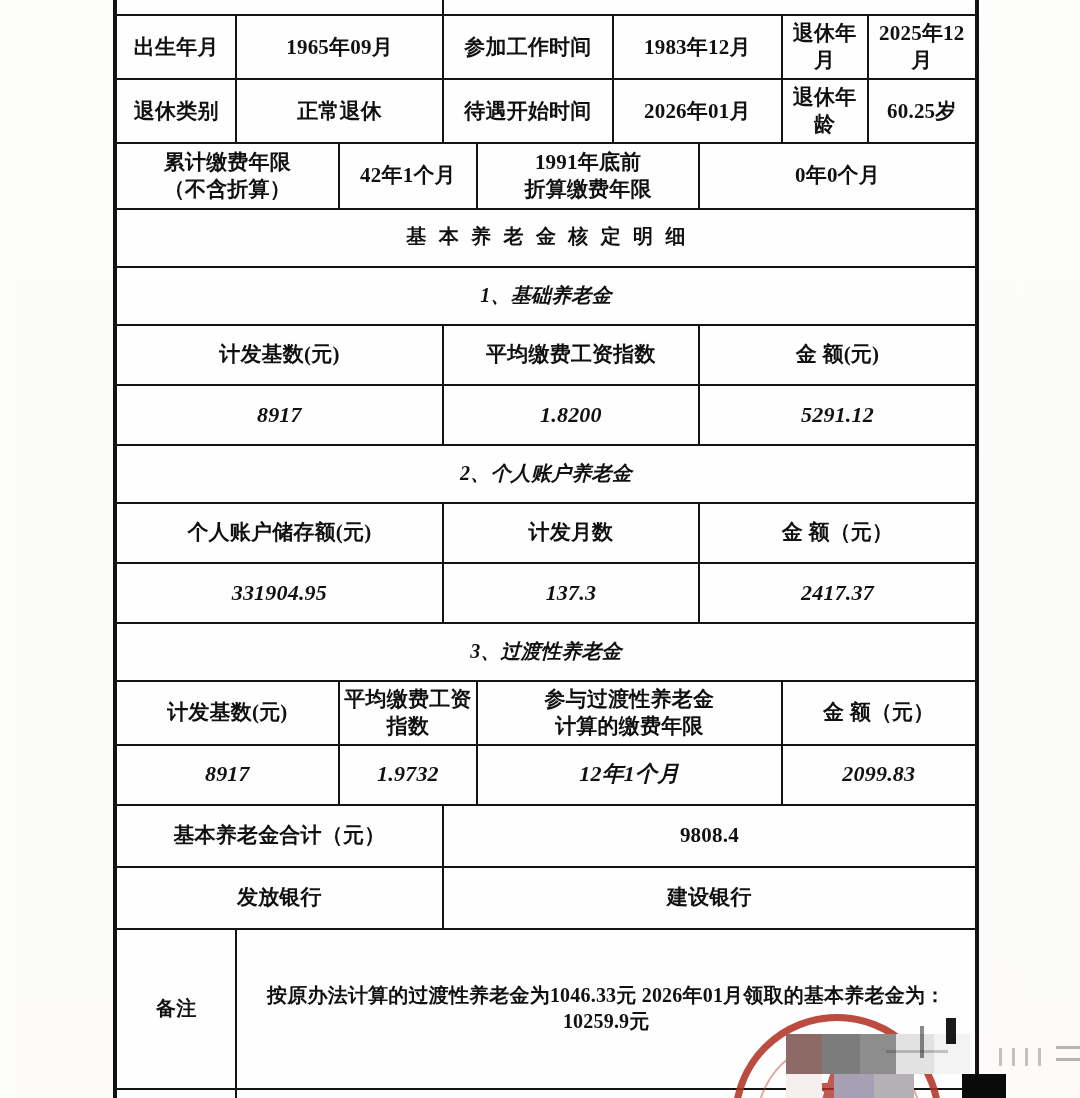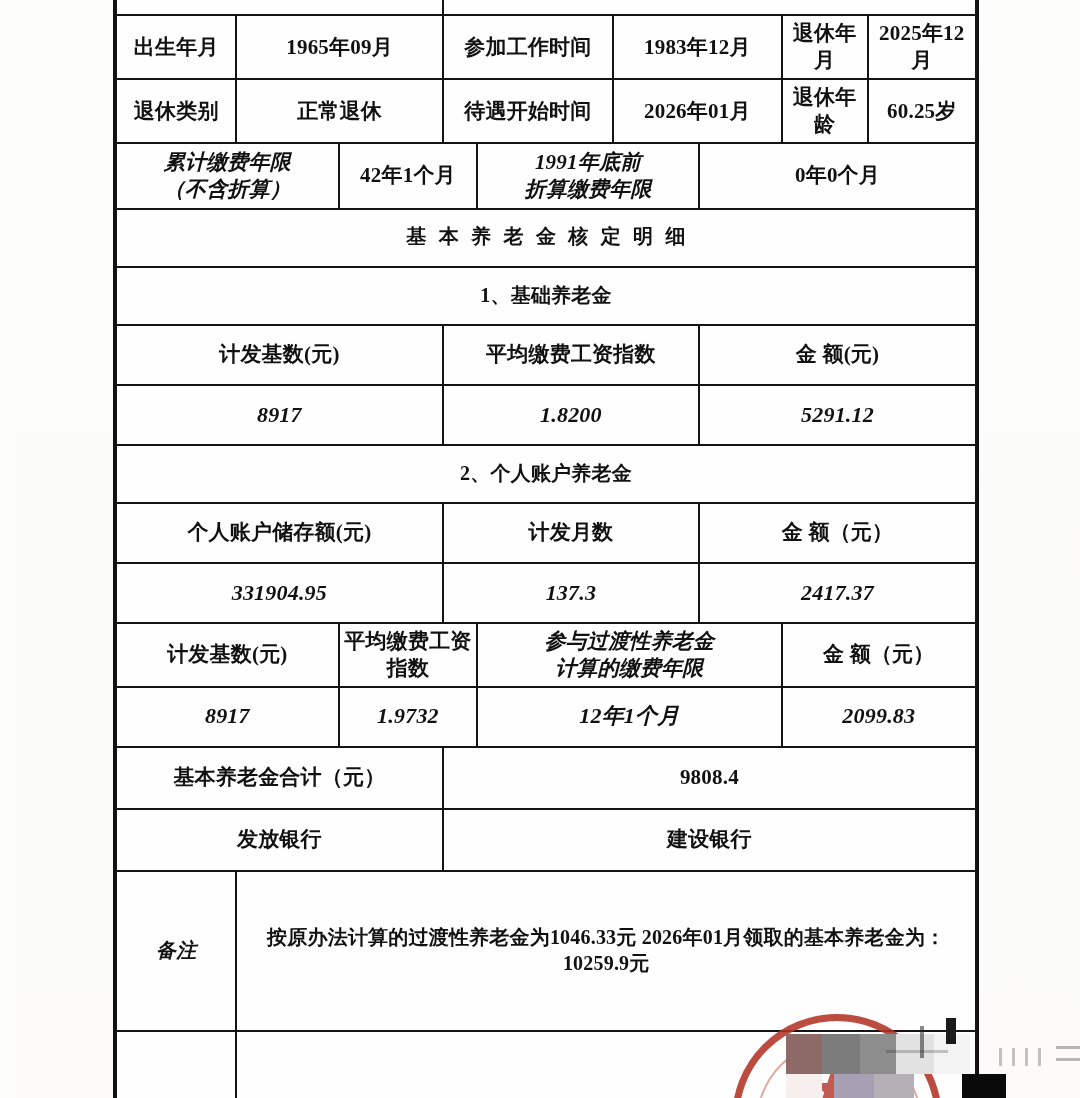--- a/index.html
+++ b/index.html
@@ -77,47 +77,48 @@
     font-size: 25px;
     letter-spacing: 9px;
     font-weight: 700;
     font-family: Liberation Mono, monospace;
   }
   td.sec-title {
     height: 48px;
     font-size: 24px;
     letter-spacing: 1px;
     font-weight: 700;
+    font-style: italic;
   }
   tr.hdr td  { height: 50px; font-size: 21px; text-align: center; }
   tr.val td  { height: 50px; font-size: 22px; font-style: italic; }
   tr.sum td  { height: 52px; font-size: 21px; }
   tr.bank td { height: 52px; font-size: 21px; }
 
-  td.note-label { font-size: 21px; font-style: italic; }
+  td.note-label { font-size: 21px; }
   td.note-body {
     text-align: left;
     font-size: 17.5px;
     font-weight: 700;
     padding-left: 26px;
     padding-right: 8px;
     letter-spacing: 0.1px;
   }
   tr.note td { height: 150px; }
   tr.agency td { height: 150px; }
 
   td.agency-label {
     font-size: 21px;
     vertical-align: bottom;
     padding-bottom: 0;
     line-height: 1.22;
   }
   td.agency-body { position: relative; }
 
-  .two-line { display:block;font-style:italic; }
+  .two-line { display:block; }
 
   
   #seal {
     position: absolute;
     left: 716px;
     top: 1014px;
     width: 210px;
     height: 210px;
     border-radius: 50%;
     border: 7px solid #b33225;
@@ -243,20 +244,23 @@
         <td colspan="3">个人账户储存额(元)</td>
         <td colspan="3">计发月数</td>
         <td colspan="3">金 额（元）</td>
       </tr>
       <tr class="val">
         <td colspan="3">331904.95</td>
         <td colspan="3">137.3</td>
         <td colspan="3">2417.37</td>
       </tr>
 
+      <tr>
+        <td class="sec-title" colspan="9">3、过渡性养老金</td>
+      </tr>
       <tr class="hdr">
         <td colspan="2">计发基数(元)</td>
         <td colspan="2">平均缴费工资指数</td>
         <td colspan="3">
           <span class="two-line">参与过渡性养老金</span>
           <span class="two-line">计算的缴费年限</span>
         </td>
         <td colspan="2">金 额（元）</td>
       </tr>
       <tr class="val">

